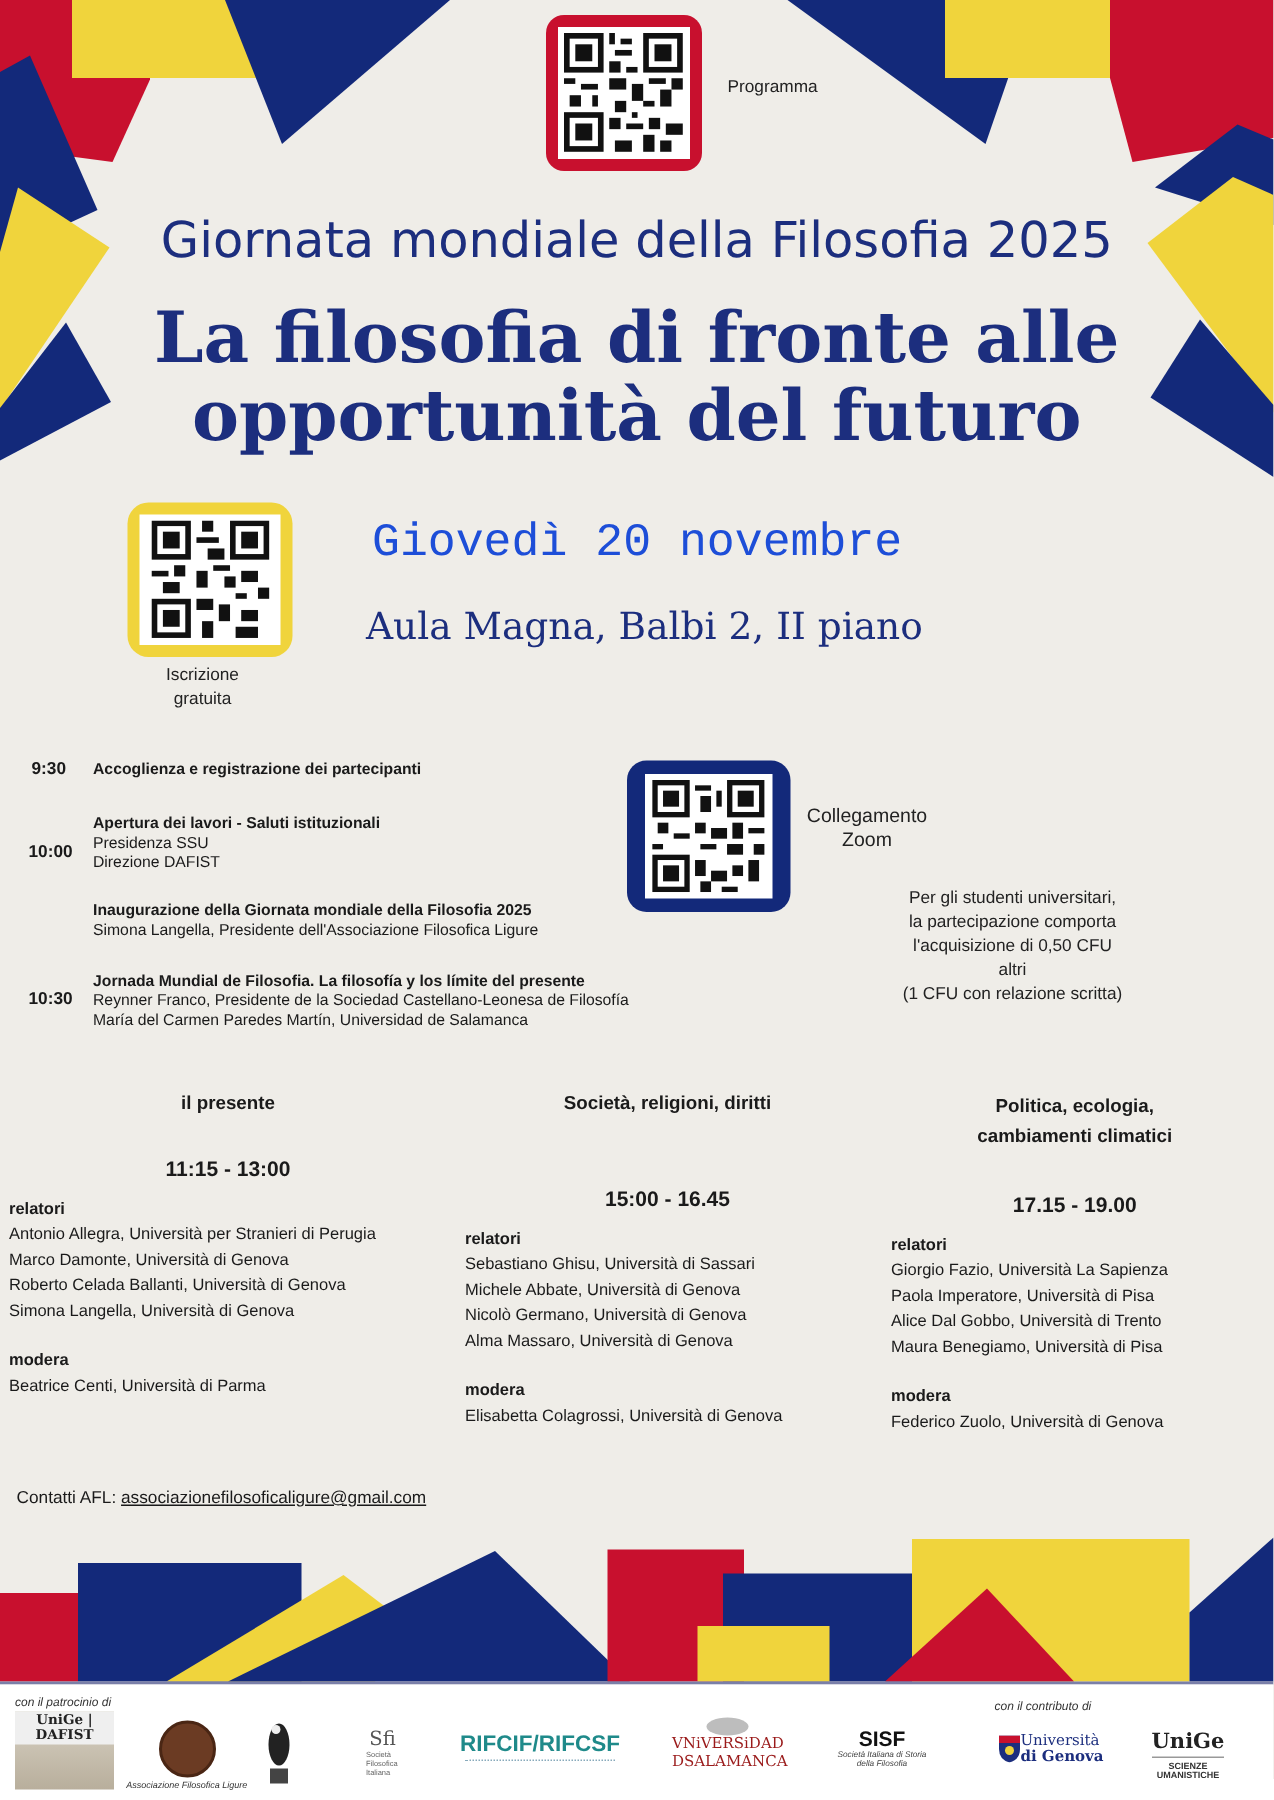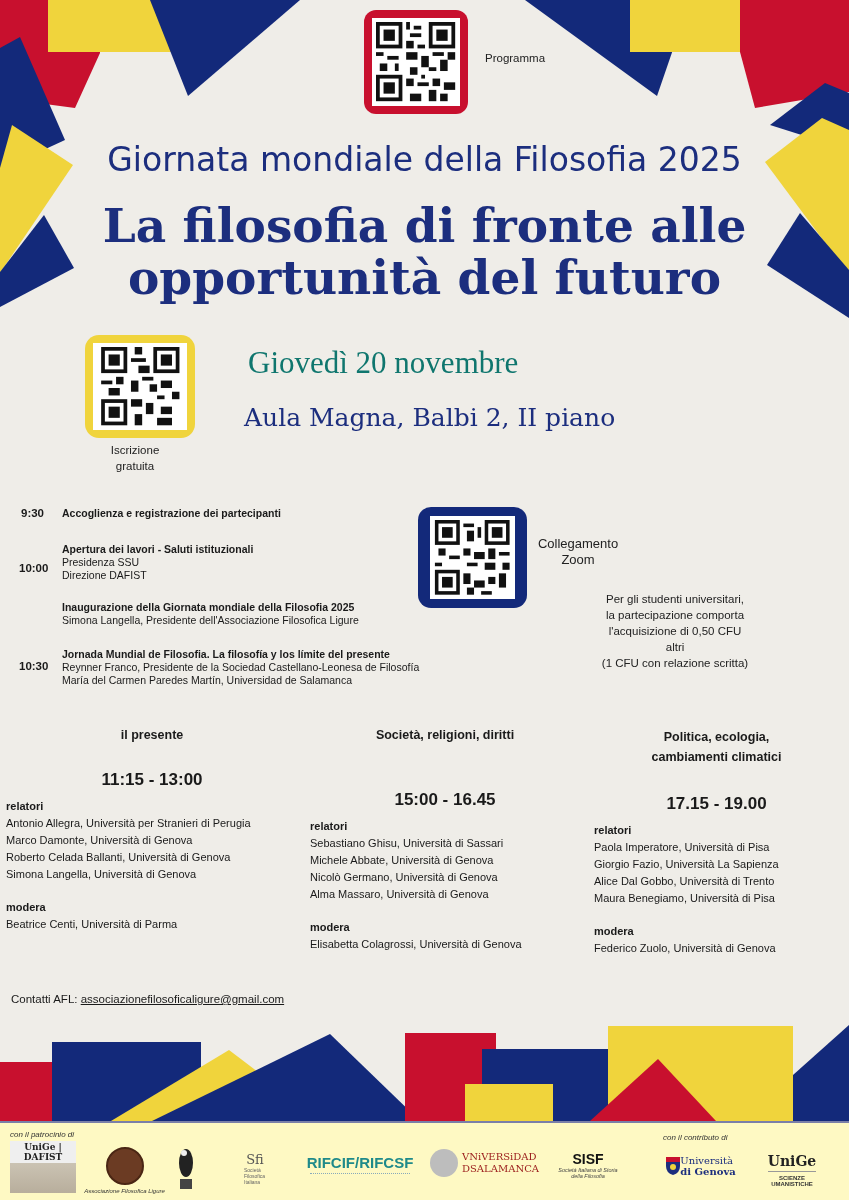--- a/index.html
+++ b/index.html
@@ -6,32 +6,32 @@
   html, body { width:849px; height:1200px; overflow:hidden; }
   body { background:#efede8; font-family:"Liberation Sans", sans-serif; position:relative; color:#1a1a1a; }
   .deco { position:absolute; left:0; top:0; width:849px; height:1200px; pointer-events:none; }
   .abs { position:absolute; }
   .qr { position:absolute; border-radius:12px; padding:10px; }
   .qr .inner { width:100%; height:100%; background:#fff; display:flex; align-items:center; justify-content:center; }
   .qr svg { width:90%; height:90%; }
   .caption { font-family:"Liberation Sans", sans-serif; font-size:11.5px; color:#222; text-align:center; line-height:16px; }
   .title1 { position:absolute; left:0; width:849px; top:140px; text-align:center; font-family:"DejaVu Sans", sans-serif; font-size:33px; color:#1c2e7e; letter-spacing:0px; }
   .title2 { position:absolute; left:0; width:849px; top:200px; text-align:center; font-family:"DejaVu Serif", serif; font-weight:bold; font-size:47px; line-height:52px; color:#1c2e7e; }
-  .date { position:absolute; left:248px; top:345px; font-family:Liberation Serif, serif; font-size:31px; color:#0f766e; }
+  .date { position:absolute; left:248px; top:345px; font-family:Liberation Mono, monospace; font-size:31px; color:#1d4ed8; }
   .place { position:absolute; left:244px; top:403px; font-family:"DejaVu Serif", serif; font-size:25px; color:#1c2e7e; }
   .sched { position:absolute; font-size:10.5px; line-height:13px; color:#1a1a1a; }
   .sched .time { position:absolute; font-weight:bold; font-size:11.5px; }
   .sched b { font-weight:bold; }
   .col { position:absolute; font-size:11px; line-height:17px; }
   .col .stitle { font-weight:bold; font-size:12.5px; text-align:center; line-height:20px; }
-  .col .stime { font-weight:bold; font-size:17px; text-align:center; }
+  .col .stime { font-weight:bold; font-size:14px; text-align:center; }
   .col .lbl { font-weight:bold; }
   .contact { position:absolute; left:11px; top:993px; font-size:11.5px; }
   .contact a { color:#1a1a1a; text-decoration:underline; }
-  .footer { position:absolute; left:0; top:1123px; width:849px; height:77px; background:#fef9c3; }
+  .footer { position:absolute; left:0; top:1123px; width:849px; height:77px; background:#ffffff; }
   .logo { position:absolute; display:flex; flex-direction:column; align-items:center; justify-content:center; text-align:center; }
 </style>
 </head>
 <body>
 
 <svg class="deco" viewBox="0 0 849 1200" xmlns="http://www.w3.org/2000/svg">
 
   <polygon points="0,0 100,0 100,53 75,108 0,98" fill="#c8102e"></polygon>
   <polygon points="0,48 20,37 65,140 0,170" fill="#13297a"></polygon>
   <polygon points="48,0 200,0 200,52 48,52" fill="#f0d43c"></polygon>
@@ -253,22 +253,22 @@
   <div>Elisabetta Colagrossi, Università di Genova</div>
 </div>
 
 <div class="col" style="left:594px;top:727px;width:245px;">
   <div class="stitle" style="padding-left:0;">
     <div>Politica, ecologia,</div>
     <div>cambiamenti climatici</div>
   </div>
   <div class="stime" style="margin-top:28px;">17.15 - 19.00</div>
   <div class="lbl" style="margin-top:10px;">relatori</div>
+  <div>Giorgio Fazio, Università La Sapienza</div>
   <div>Paola Imperatore, Università di Pisa</div>
-  <div>Giorgio Fazio, Università La Sapienza</div>
   <div>Alice Dal Gobbo, Università di Trento</div>
   <div>Maura Benegiamo, Università di Pisa</div>
   <div class="lbl" style="margin-top:16px;">modera</div>
   <div>Federico Zuolo, Università di Genova</div>
 </div>
 
 <div class="contact">
   <span>Contatti AFL:</span>
   <a>associazionefilosoficaligure@gmail.com</a>
 </div>
@@ -297,21 +297,21 @@
   <div class="logo" style="left:225px;top:25px;width:60px;height:40px;flex-direction:column;">
     <span style="font-size:13px;color:#555;font-family:'DejaVu Serif',serif;">Sfi</span>
     <span style="font-size:5px;color:#666;width:24px;margin-left:2px;line-height:6px;text-align:left;">Società Filosofica Italiana</span>
   </div>
 
   <div class="logo" style="left:305px;top:27px;width:110px;height:30px;">
     <div style="font-weight:bold;font-size:15px;color:#1f8a8a;">RIFCIF/RIFCSF</div>
     <div style="width:100px;height:3px;border-top:1px dotted #8ab;margin-top:2px;"></div>
   </div>
 
-  <div class="logo" style="left:427px;top:22px;width:115px;height:36px;flex-direction:row;">
+  <div class="logo" style="left:427px;top:22px;width:115px;height:36px;flex-direction:column;">
     <div style="width:28px;height:28px;border-radius:50%;background:#bdbdbd;"></div>
     <div style="margin-left:4px;font-family:'DejaVu Serif',serif;font-size:10px;line-height:12px;color:#9a1a1a;text-align:left;">
       <div>VNiVERSiDAD</div>
       <div>DSALAMANCA</div>
     </div>
   </div>
 
   <div class="logo" style="left:553px;top:22px;width:70px;height:40px;">
     <div style="font-weight:bold;font-size:14px;color:#111;">SISF</div>
     <div style="font-style:italic;font-size:5.5px;color:#444;">Società Italiana di Storia</div>

